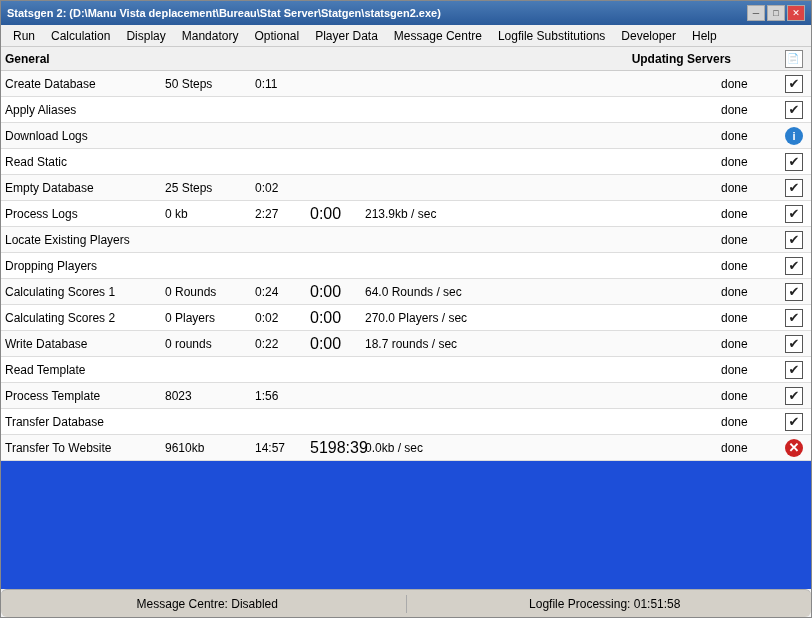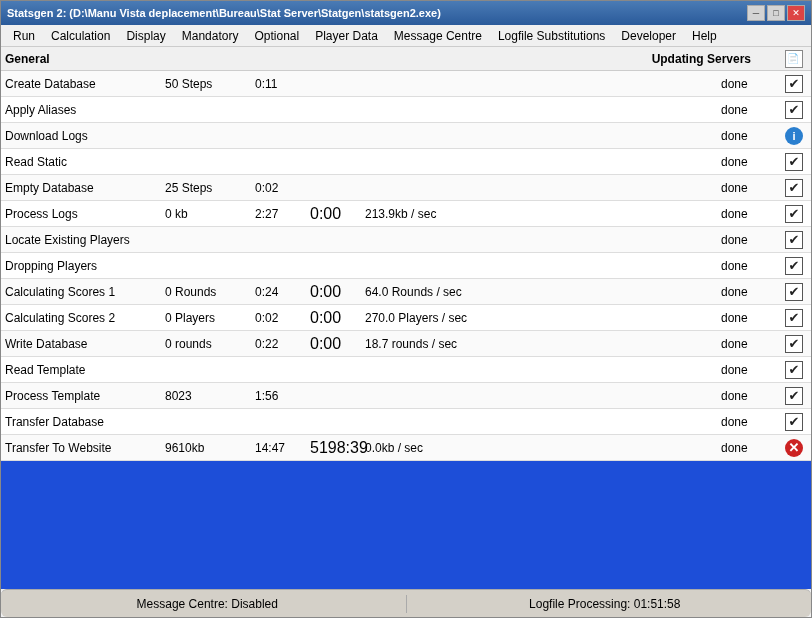--- a/index.html
+++ b/index.html
@@ -73,20 +73,21 @@
       flex-direction: column;
     }
     .header-row {
       display: flex;
       align-items: center;
       background: #f0f0f0;
       border-bottom: 1px solid #ccc;
       height: 24px;
       padding: 0 4px;
       flex-shrink: 0;
+      gap: 20px;
     }
     .header-general {
       font-weight: bold;
       font-size: 12px;
       width: 180px;
     }
     .header-updating {
       margin-left: auto;
       font-weight: bold;
       margin-right: 30px;
@@ -404,21 +405,21 @@
           <span class="col-val3"></span>
           <span class="col-val4"></span>
           <span class="col-status">done</span>
           <div class="col-icon">
             <div class="check-icon">✔</div>
           </div>
         </div>
         <div class="data-row">
           <span class="col-name">Transfer To Website</span>
           <span class="col-val1">9610kb</span>
-          <span class="col-val2">14:47</span>
+          <span class="col-val2">14:57</span>
           <span class="col-val3">5198:39</span>
           <span class="col-val4">0.0kb / sec</span>
           <span class="col-status">done</span>
           <div class="col-icon">
             <div class="error-icon">✕</div>
           </div>
         </div>
       </div>
   </div>
 

